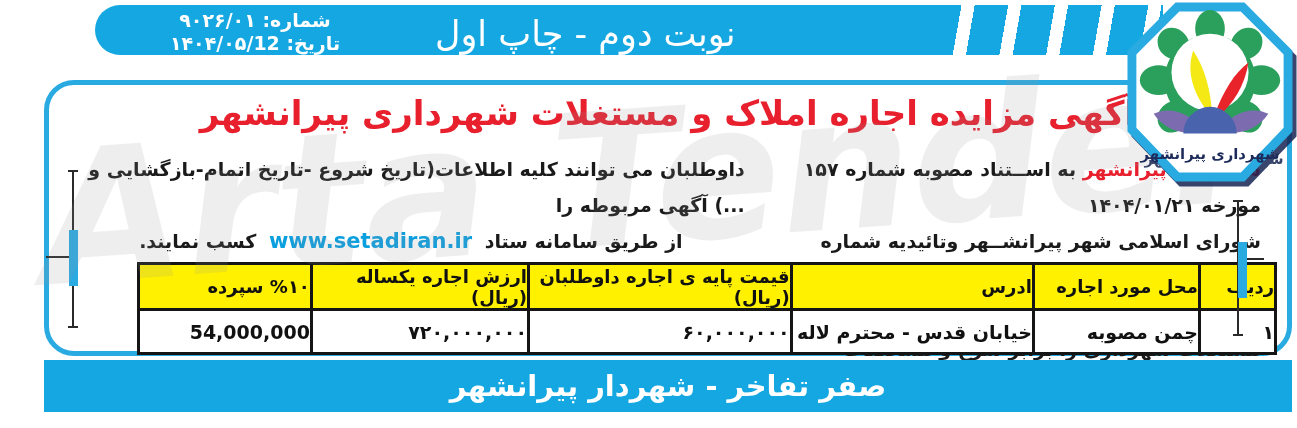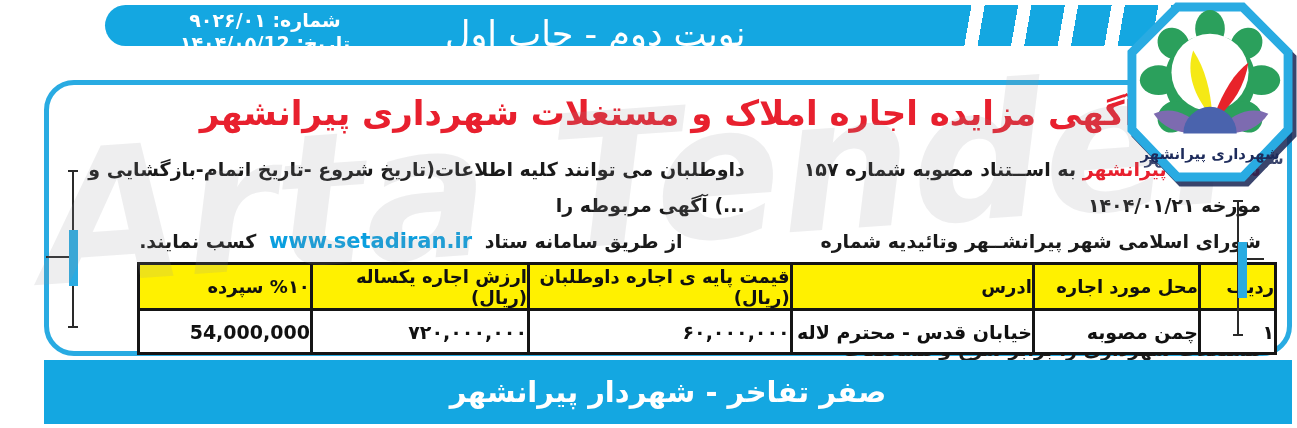--- a/index.html
+++ b/index.html
@@ -5,21 +5,21 @@
   * { margin: 0; padding: 0; box-sizing: border-box; }
   body { background: #e8e8e8; font-family: "DejaVu Sans", sans-serif; }
   #page {
     position: relative; width: 1297px; height: 428px;
     background: #ffffff; overflow: hidden;
     font-family: "DejaVu Sans", sans-serif;
   }
 
   
   .top-banner {
-    position: absolute; left: 105px; top: 5px; width: 1068px; height: 41px;
+    position: absolute; left: 95px; top: 5px; width: 1068px; height: 50px;
     background: #14a7e1; border-radius: 27px 0 0 27px;
   }
   .banner-stripes {
     position: absolute; right: 0; top: 0; width: 235px; height: 100%;
     background: repeating-linear-gradient(100deg, rgba(255,255,255,0) 0 33px, #ffffff 33px 46px);
   }
   .ref-box {
     position: absolute; left: 10px; top: 4px; width: 300px; height: 45px;
     color: #ffffff; font-weight: bold; font-size: 19px; text-align: center;
     direction: rtl; line-height: 23px;
@@ -66,21 +66,21 @@
   }
   .auction-table th, .auction-table td {
     border: 3px solid #151515; text-align: right; vertical-align: middle;
     font-weight: bold;
   }
   .auction-table th { background: #fff100; height: 46px; font-size: 18px; color: #111; }
   .auction-table td { background: #ffffff; height: 44px; font-size: 19px; color: #111; }
 
   
   .footer-banner {
-    position: absolute; left: 44px; top: 360px; width: 1248px; height: 64px;
+    position: absolute; left: 44px; top: 360px; width: 1248px; height: 52px;
     background: #14a7e1; z-index: 3;
   }
   .footer-banner .sig {
     width: 100%; height: 100%; display: flex; align-items: center; justify-content: center;
     color: #ffffff; font-weight: bold; font-size: 29px; direction: rtl;
   }
 
   
   .bracket { position: absolute; z-index: 4; }
   .bracket .vline { position: absolute; width: 2px; background: #2a2a2a; }

